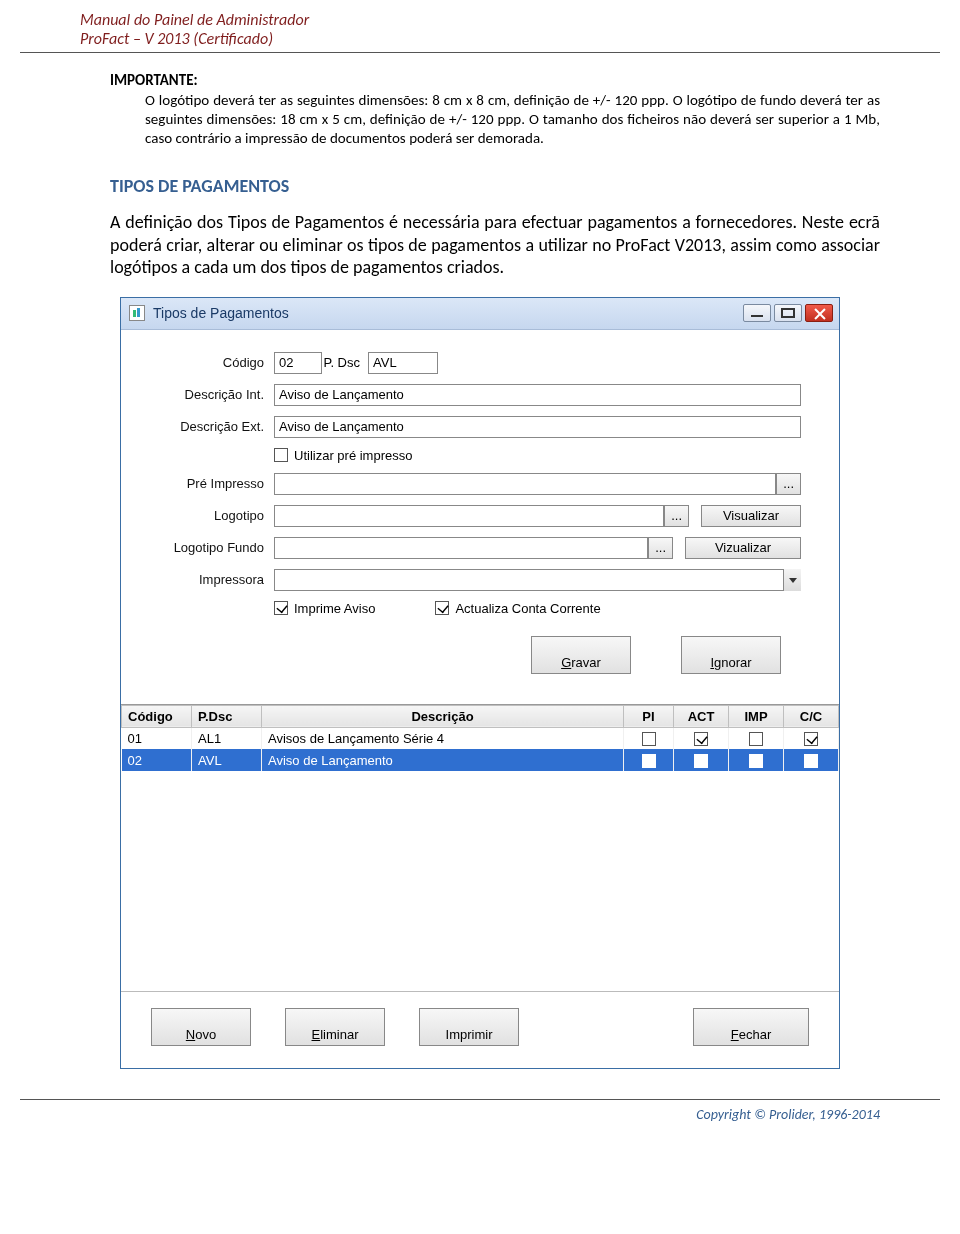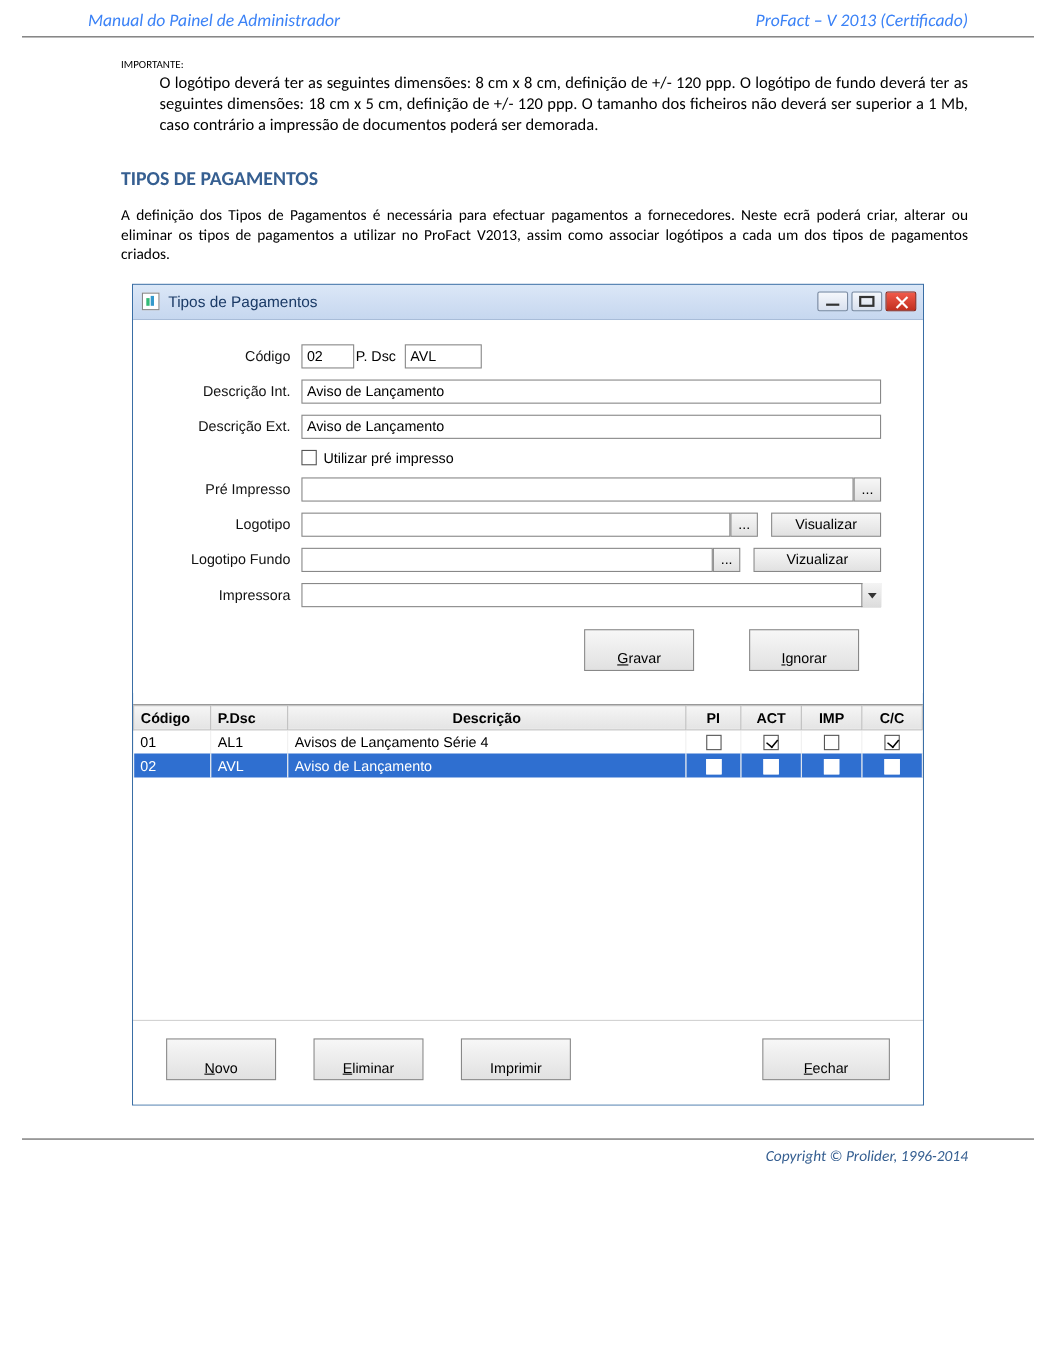--- a/index.html
+++ b/index.html
@@ -8,36 +8,37 @@
     background: #fff;
     color: #000;
     width: 960px;
     margin: 0 auto;
     padding: 10px 0 20px 0;
   }
   .page-header {
     display: flex;
     justify-content: space-between;
     font-style: italic;
-    color: #3b82f6;
+    color: #7f1d1d;
     font-size: 16px;
     padding: 0 60px 4px 60px;
     border-bottom: 1px solid #555;
     margin: 0 20px 18px 20px;
+    flex-direction: column;
   }
   .doc-body { padding: 0 80px; }
-  .important { font-weight: normal; margin-left: 30px; margin-bottom: 2px; font-size: 10px;}
+  .important { font-weight: bold; margin-left: 30px; margin-bottom: 2px; font-size: 15px;}
   .para { font-size: 15px; margin-left: 65px; text-align: justify; line-height: 1.25; }
   .section-title {
     color: #365f91;
     font-weight: bold;
     font-size: 18px;
     margin: 28px 0 14px 30px;
   }
-  .para2 { font-size: 14px; margin-left: 30px; text-align: justify; line-height: 1.25; }
+  .para2 { font-size: 18px; margin-left: 30px; text-align: justify; line-height: 1.25; }
 
   
   .window {
     margin: 18px 40px 0 40px;
     border: 1px solid #3a6ea5; 
     background: #fff;
     font-family: "Segoe UI", Arial, sans-serif;
     font-size: 13px;
   }
   .titlebar {
@@ -210,20 +211,28 @@
       </div>
 
       <div class="form-row">
         <span class="lbl">Impressora</span>
         <div class="combo" style="flex:1;position:relative">
           <input class="txt" style="width: 100%;">
           <span class="caret"></span>
         </div>
       </div>
 
+      <div class="form-row">
+        <span class="lbl"></span>
+        <span class="chk checked"></span>
+        <span>Imprime Aviso</span>
+        <span style="width:60px"></span>
+        <span class="chk checked"></span>
+        <span>Actualiza Conta Corrente</span>
+      </div>
 
       <div class="form-row" style="justify-content:flex-end; gap:50px; margin:20px 20px 10px 0">
         <button class="btn" style="width:100px"><span class="ul">G</span><span id="gravar-rest">ravar</span></button>
         <button class="btn" style="width:100px"><span class="ul">I</span><span id="ignorar-rest">gnorar</span></button>
       </div>
     </div>
 
     <div class="split"></div>
 
     <div class="grid">

